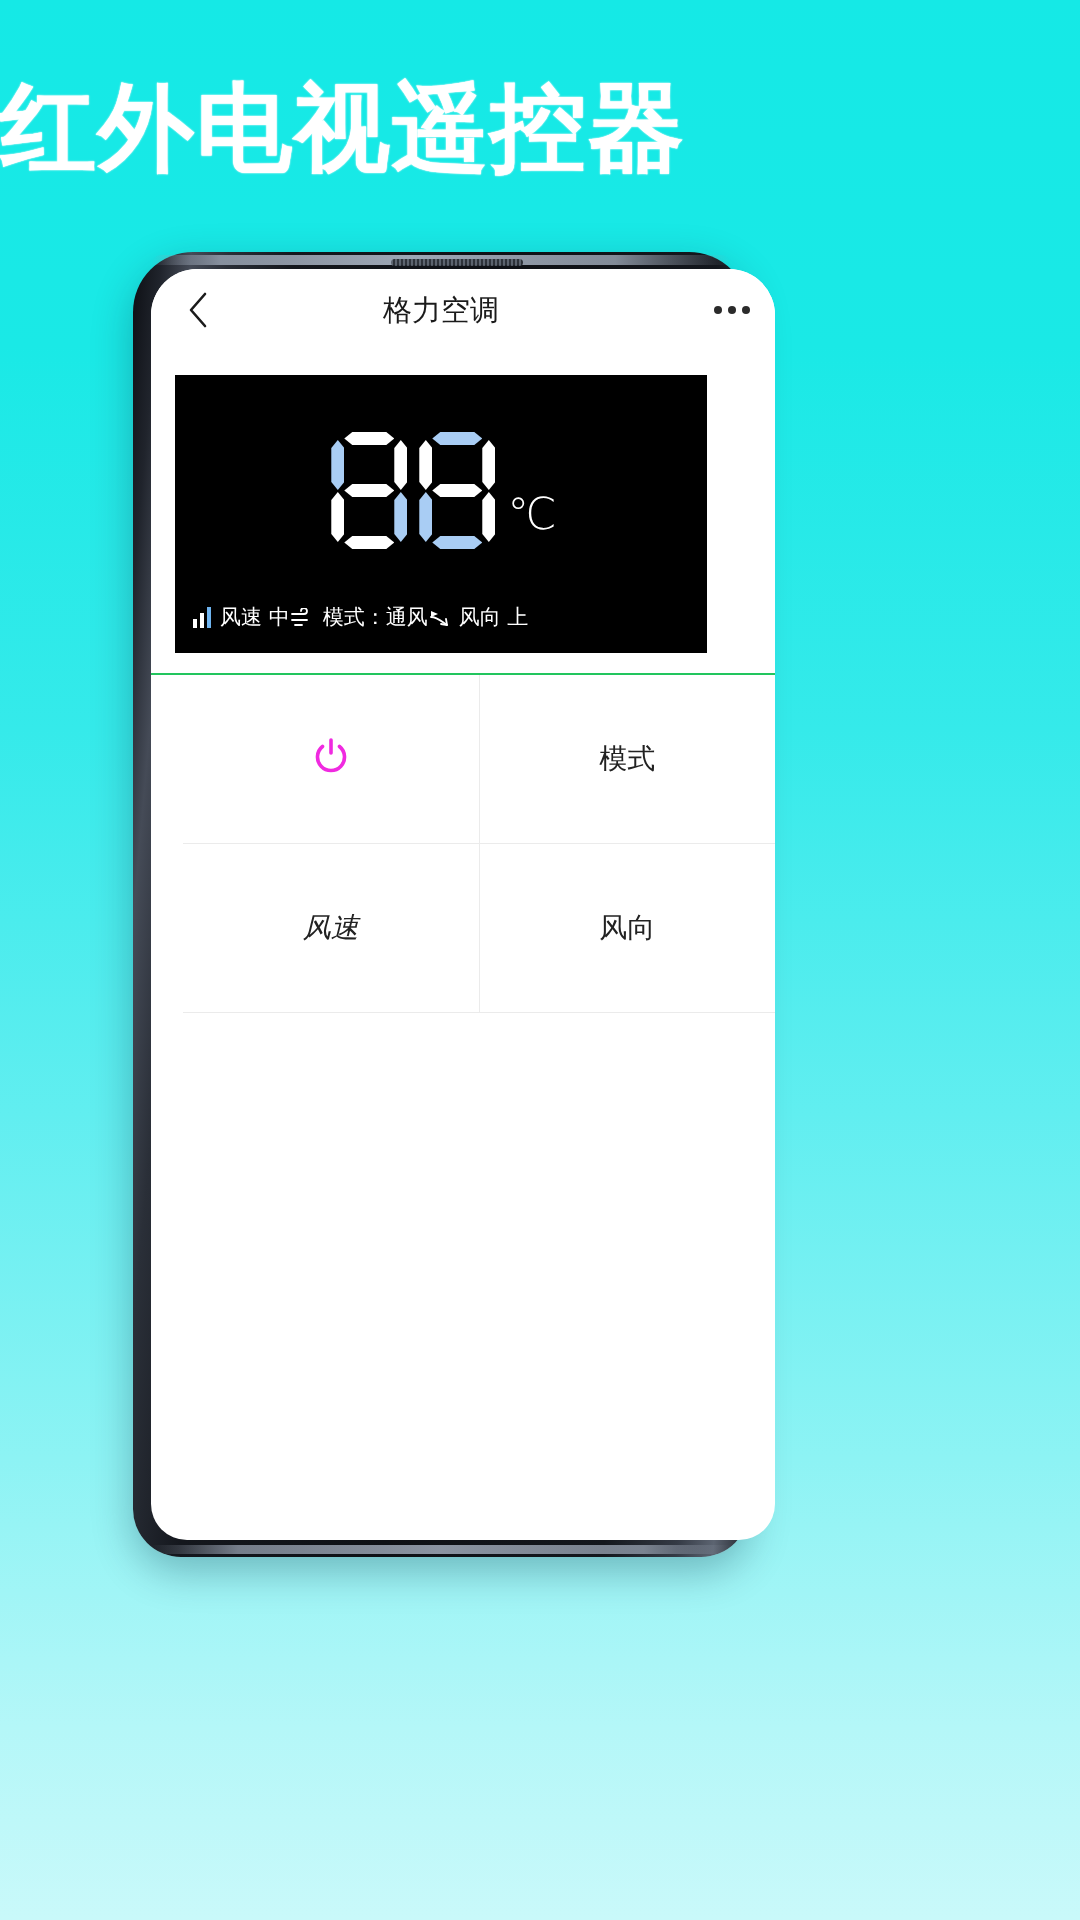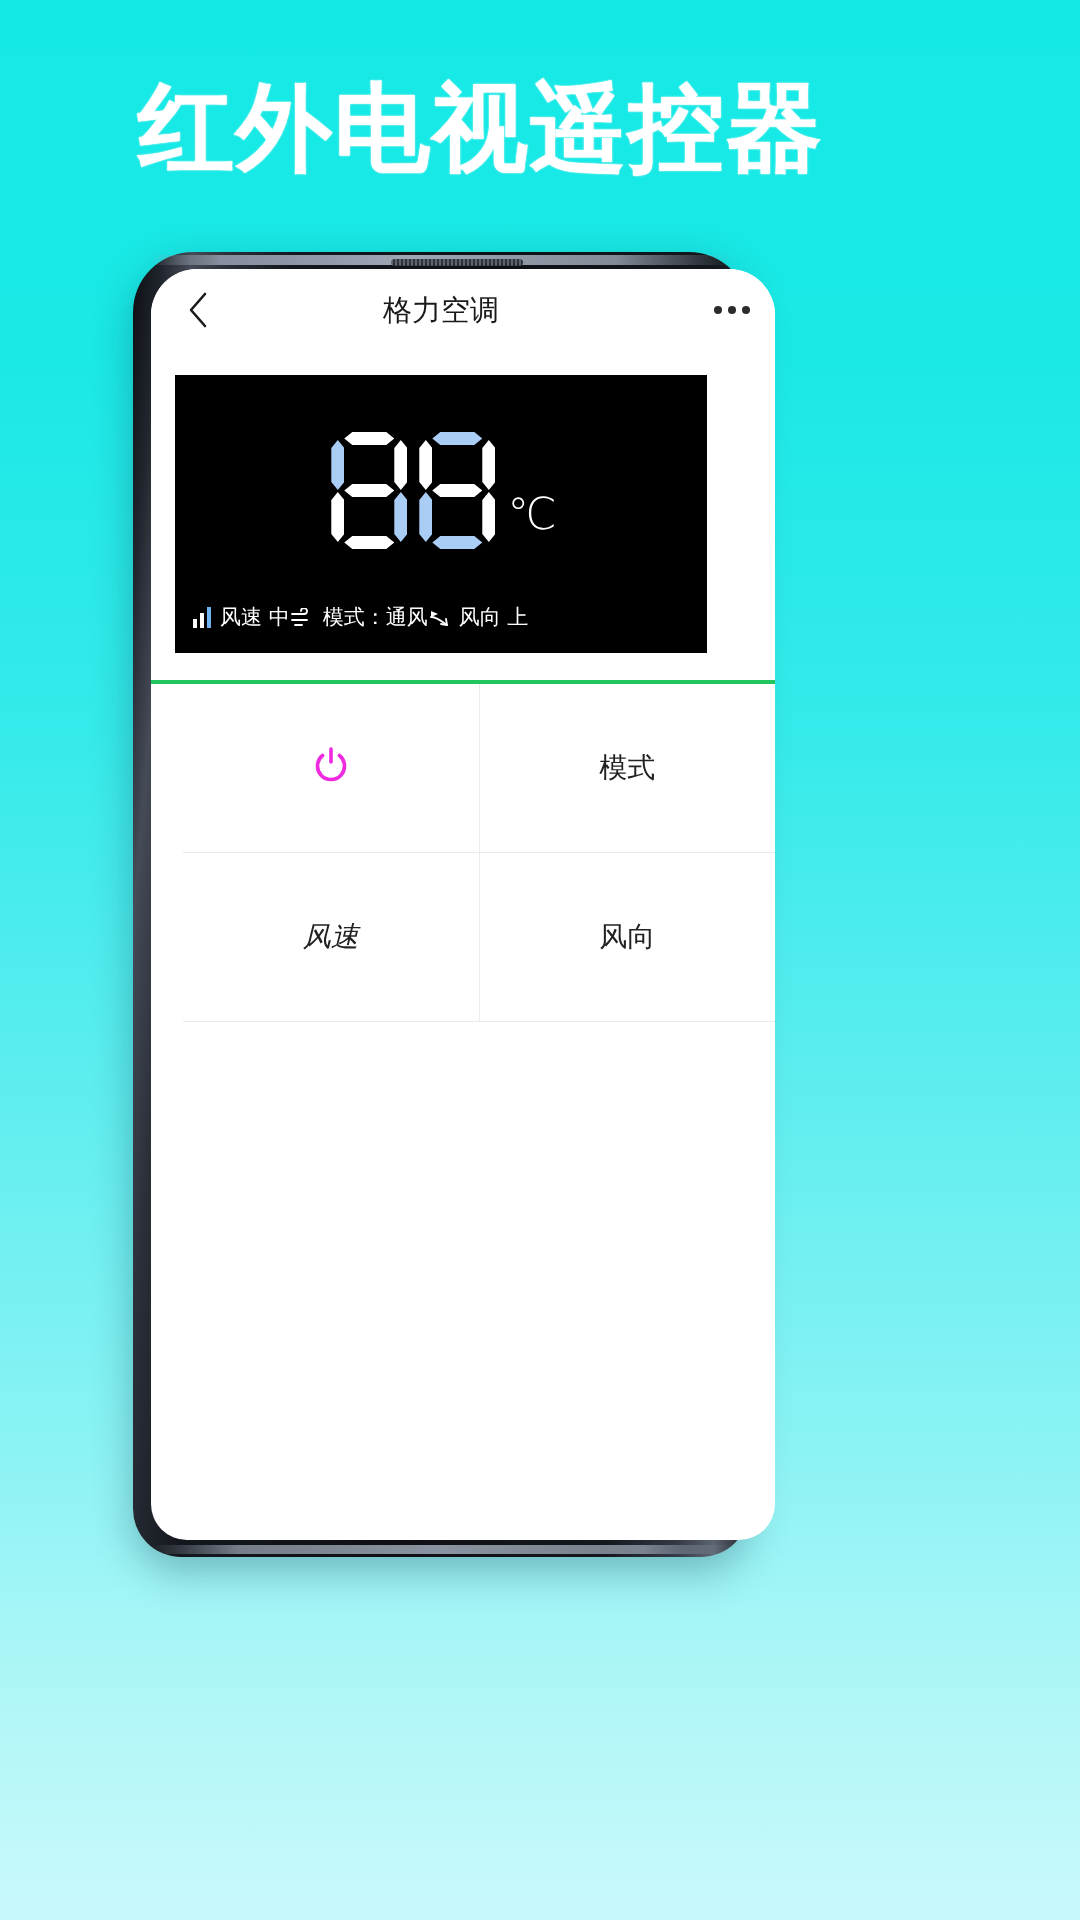--- a/index.html
+++ b/index.html
@@ -29,29 +29,27 @@
                 #c9f9fa 100%);
     overflow: hidden;
   }
 
   
   #headline {
     position: absolute;
     top: 72px;
     left: 0;
     width: 948px;
-    text-align: center;
     font-size: 96px;
     line-height: 112px;
     font-weight: bold;
     color: #ffffff;
     letter-spacing: 2px;
     font-family: "DejaVu Sans", "Liberation Sans", sans-serif;
     text-shadow: 0 0 1px #ffffff, 0 0 2px #ffffff;
-    padding-left: 7px;
   }
 
   
   #phone {
     position: absolute;
     left: 133px;
     top: 252px;
     width: 616px;
     height: 1305px;
     border-radius: 60px 60px 48px 48px;
@@ -264,22 +262,22 @@
   }
   
   .bars { display: flex; align-items: flex-end; gap: 3px; height: 22px; }
   .bars i { display: block; width: 4px; background: #ffffff; }
   .bars i.b1 { height: 9px; }
   .bars i.b2 { height: 15px; }
   .bars i.b3 { height: 21px; background: #6fb4ef; }
 
   
   #grid {
-    margin-top: 27px;
-    border-top: 4px solid #22c55e;
+    margin-top: 20px;
+    border-top: 2px solid #22c55e;
     padding-left: 32px;
   }
   .grid-row {
     display: flex;
     border-bottom: 1px solid #ebebeb;
   }
   .cell {
     flex: 1 1 0;
     height: 168px;
     display: flex;

